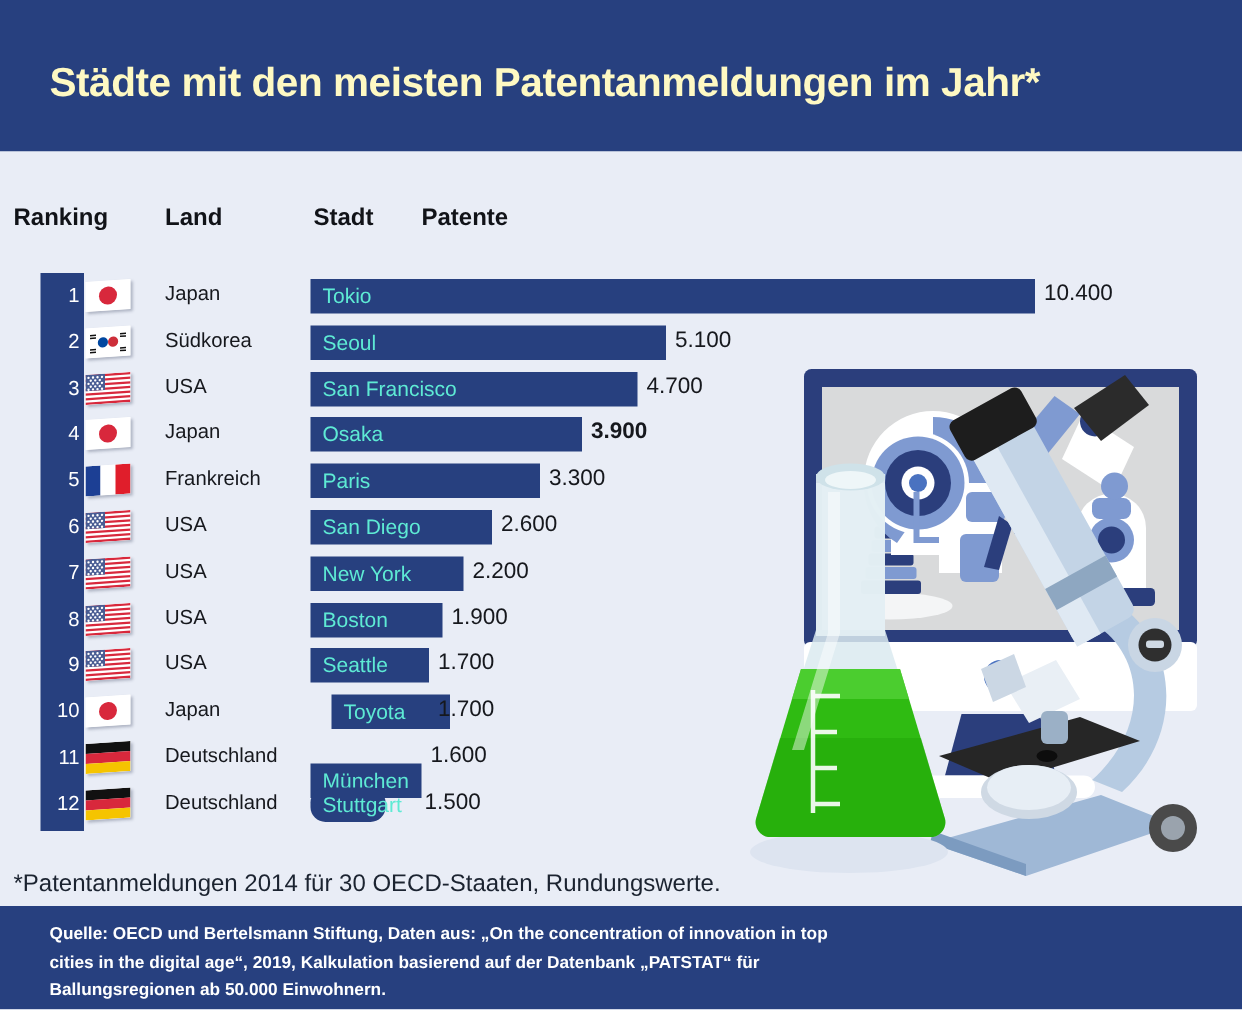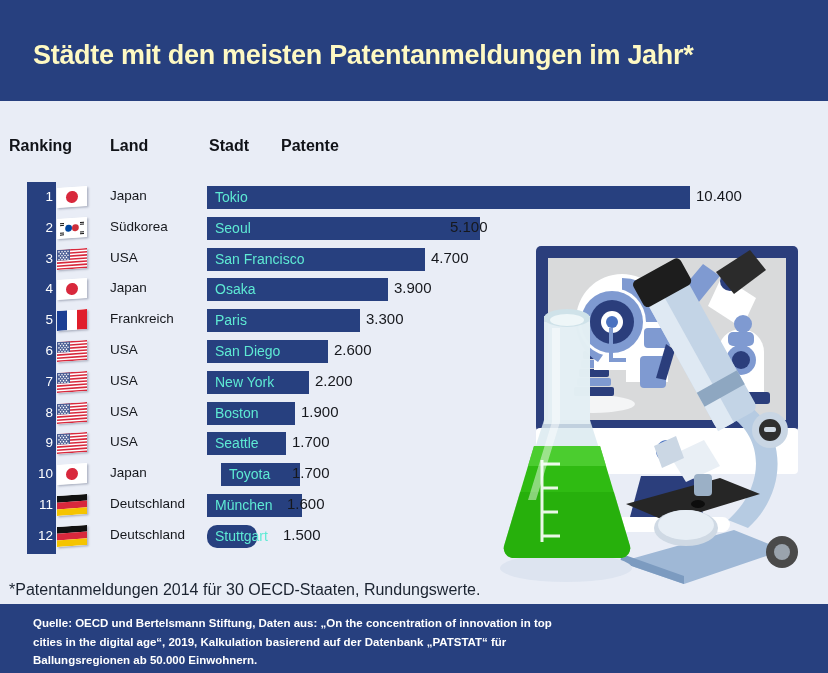--- a/index.html
+++ b/index.html
@@ -164,21 +164,21 @@
               <rect x="3" y="14" width="4" height="1"></rect>
               <rect x="3" y="15.8" width="4" height="1"></rect>
               <rect x="23" y="4.5" width="4" height="1"></rect>
               <rect x="23" y="6.3" width="4" height="1"></rect>
               <rect x="23" y="14" width="4" height="1"></rect>
               <rect x="23" y="15.8" width="4" height="1"></rect>
             </g>
           </svg>
         </div>
         <div class="country">Südkorea</div>
-        <div class="bar" style="width: 237px; padding-left: 36px;">
+        <div class="bar" style="width: 237px;">
           <span class="bar-label">Seoul</span>
         </div>
         <div class="value" style="left: 450px;">5.100</div>
       </div>
       <div class="row" style="top: 244.6px;">
         <div class="rank-num">3</div>
         <div class="flag">
           <svg viewBox="0 0 30 20">
             <rect width="30" height="20" fill="#fff"></rect>
             <g fill="#d8283c">
@@ -224,21 +224,21 @@
         <div class="flag">
           <svg viewBox="0 0 30 20">
             <rect width="30" height="20" fill="#fff"></rect>
             <circle cx="15" cy="10" r="6" fill="#d8283c"></circle>
           </svg>
         </div>
         <div class="country">Japan</div>
         <div class="bar" style="width: 181px;">
           <span class="bar-label">Osaka</span>
         </div>
-        <div class="value" style="left: 394px;">3.900</div>
+        <div class="value" style="left: 394px; font-weight: bold;">3.900</div>
       </div>
       <div class="row" style="top: 306.2px;">
         <div class="rank-num">5</div>
         <div class="flag">
           <svg viewBox="0 0 30 20">
             <rect width="10" height="20" fill="#1c3f94"></rect>
             <rect x="10" width="10" height="20" fill="#fff"></rect>
             <rect x="20" width="10" height="20" fill="#e01e2b"></rect>
           </svg>
         </div>
@@ -437,21 +437,21 @@
       <div class="row" style="top: 491px;">
         <div class="rank-num">11</div>
         <div class="flag">
           <svg viewBox="0 0 30 20">
             <rect width="30" height="6.67" fill="#111"></rect>
             <rect y="6.67" width="30" height="6.67" fill="#d8283c"></rect>
             <rect y="13.34" width="30" height="6.66" fill="#f5c400"></rect>
           </svg>
         </div>
         <div class="country">Deutschland</div>
-        <div class="bar" style="width: 95px;">
+        <div class="bar" style="width: 74px; margin-top: 15px;">
           <span class="bar-label">München</span>
         </div>
         <div class="value" style="left: 287px;">1.600</div>
       </div>
       <div class="row" style="top: 521.8px;">
         <div class="rank-num">12</div>
         <div class="flag">
           <svg viewBox="0 0 30 20">
             <rect width="30" height="6.67" fill="#111"></rect>
             <rect y="6.67" width="30" height="6.67" fill="#d8283c"></rect>

